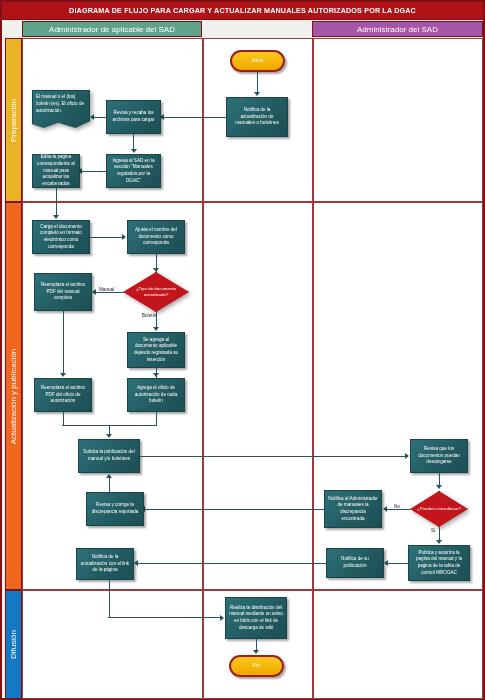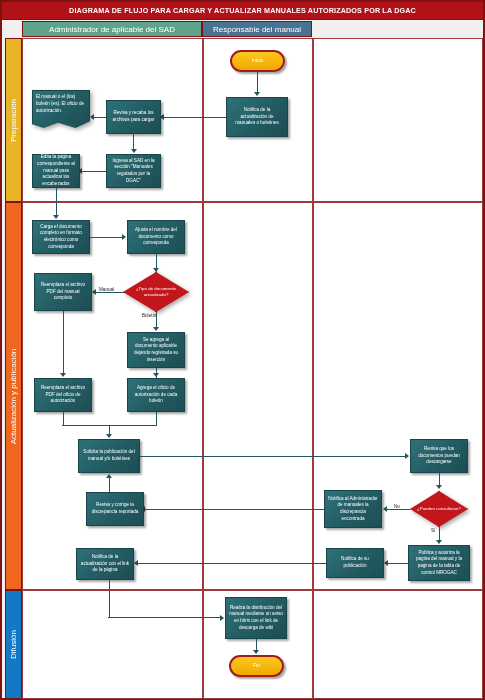--- a/index.html
+++ b/index.html
@@ -143,22 +143,22 @@
 
 <div id="page">
 
   <div class="title-bar">
     <span class="txt">DIAGRAMA DE FLUJO PARA CARGAR Y ACTUALIZAR MANUALES AUTORIZADOS POR LA DGAC</span>
   </div>
 
   <div class="col-head c0">
     <span>Administrador de aplicable del SAD</span>
   </div>
-  <div class="col-head c1">
-    <span>Responsable del manual</span>
+  <div class="col-head c2">
+    <span>Administrador del SAD</span>
   </div>
 
   <div class="lane-body lb-prep"></div>
   <div class="lane-body lb-act"></div>
   <div class="lane-body lb-dif"></div>
 
   <div class="col-div d1"></div>
   <div class="col-div d2"></div>
 
   <div class="lane-band lane-prep">

